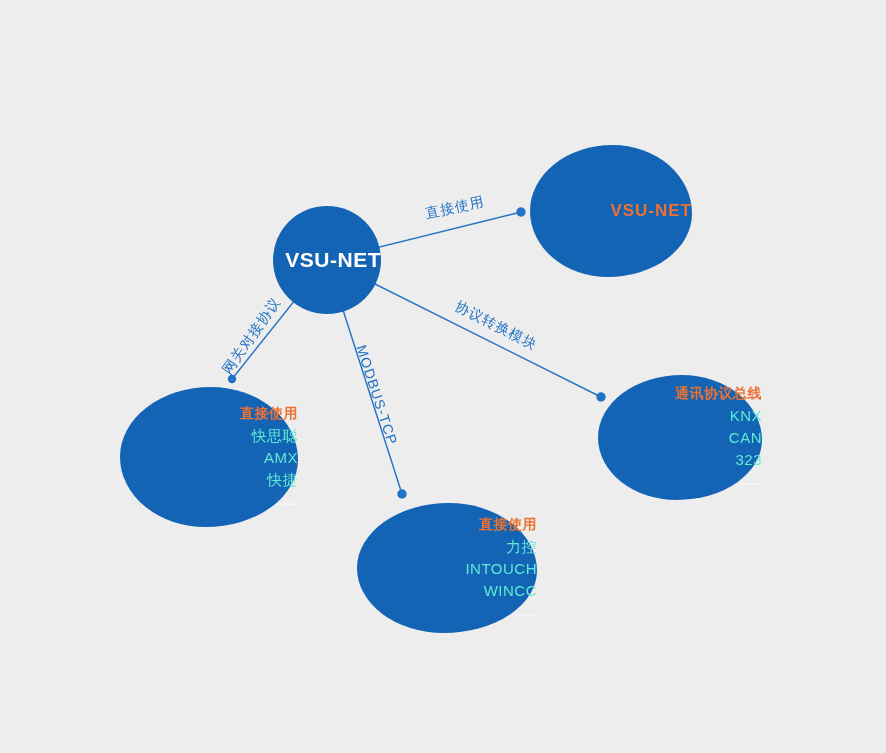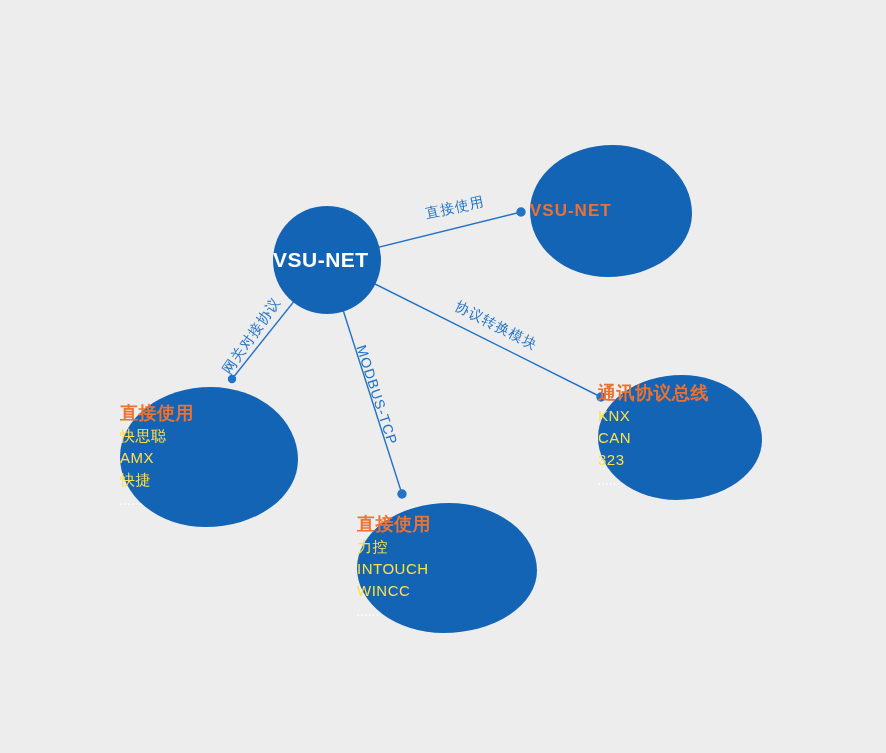--- a/index.html
+++ b/index.html
@@ -19,34 +19,34 @@
     left: 0; top: 0;
     width: 886px; height: 753px;
     z-index: 1;
   }
   .node {
     position: absolute;
     z-index: 2;
     background: #1464B5;
     display: flex;
     flex-direction: column;
-    align-items: flex-start;
+    align-items: flex-end;
     justify-content: center;
     text-align: center;
     border-radius: 51% 49% 52% 48% / 50% 52% 48% 50%;
   }
   .node .node-title {
     color: #ED7131;
     font-weight: bold;
-    font-size: 18px;
+    font-size: 14px;
     line-height: 23px;
     letter-spacing: 0.5px;
   }
   .node .node-item {
-    color: #fde047;
+    color: #5eead4;
     font-size: 15px;
     line-height: 22px;
     letter-spacing: 0.5px;
   }
   .node .node-dots {
     color: #FFFFFF;
     font-size: 10px;
     font-weight: bold;
     letter-spacing: 1px;
     line-height: 22px;

